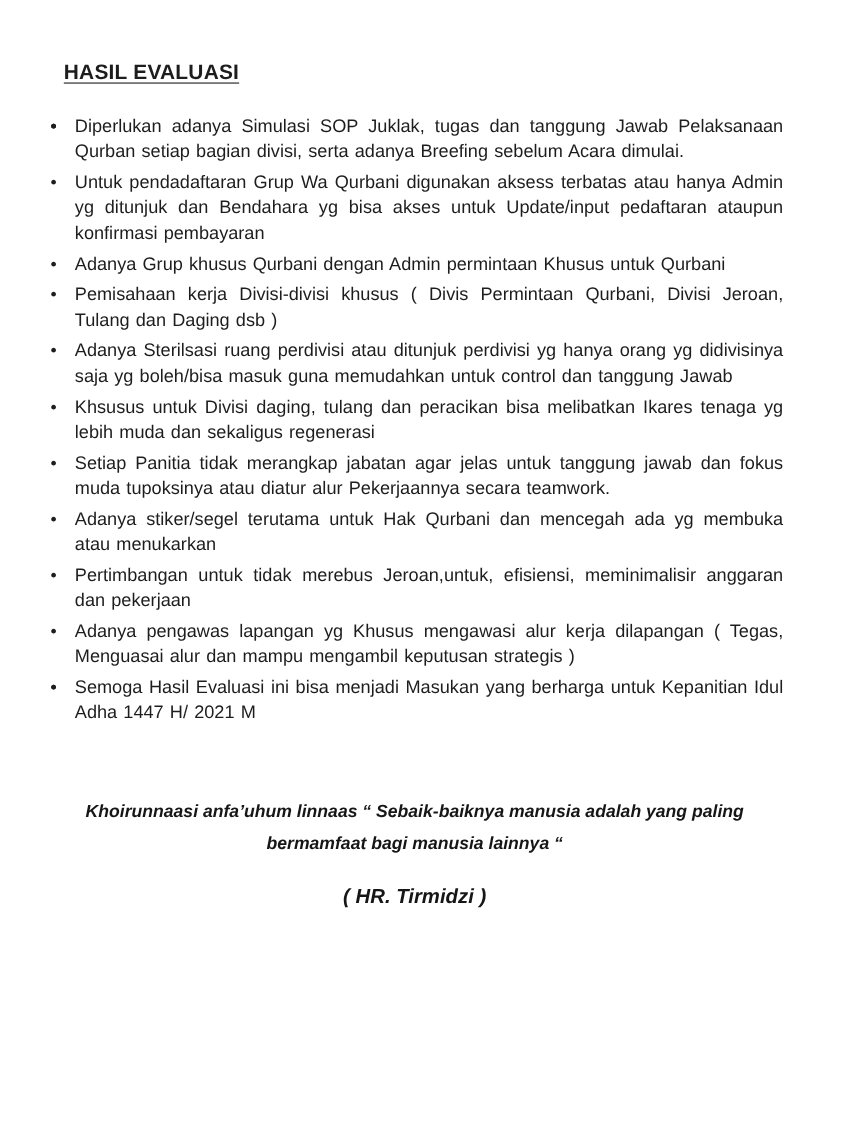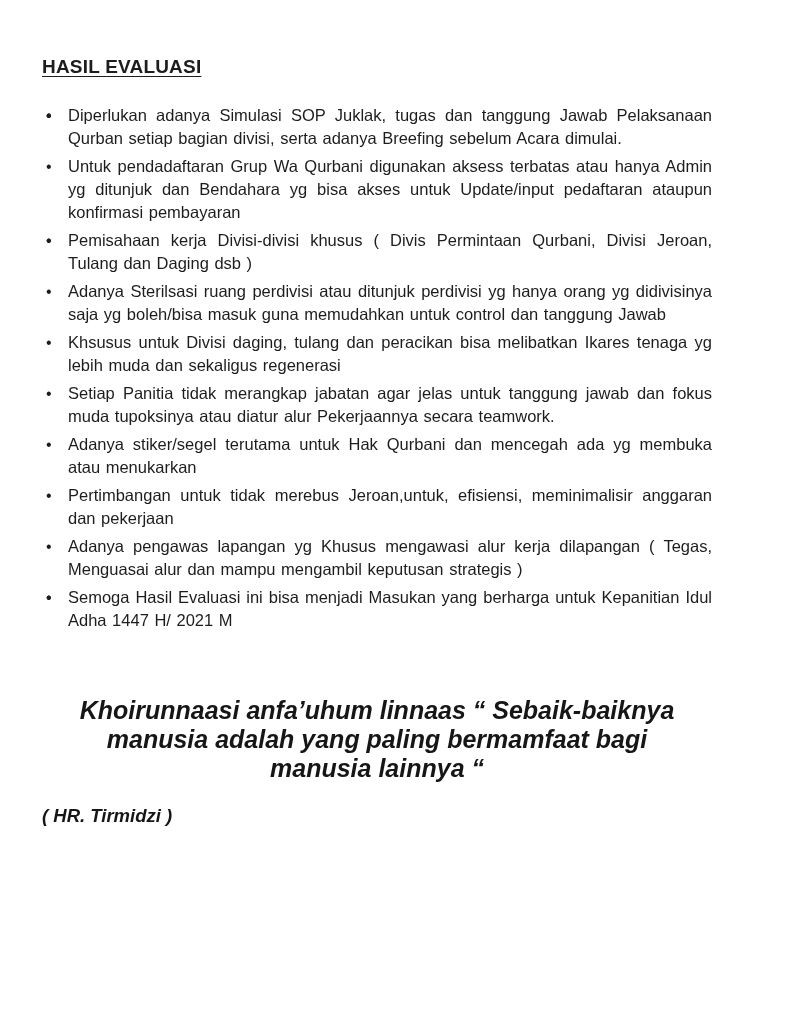--- a/index.html
+++ b/index.html
@@ -20,21 +20,21 @@
     height: 1024px;
     padding: 56px 74px 0 42px;
     background: #ffffff;
   }
   .title {
     font-size: 19px;
     font-weight: bold;
     text-decoration: underline;
     text-underline-offset: 3px;
     letter-spacing: 0.2px;
-    margin: 0 0 26px 0;
+    margin: 0 0 26px 16px;
   }
   ul.eval-list {
     list-style: none;
     margin: 0;
     padding: 0;
   }
   ul.eval-list li {
     position: relative;
     padding-left: 26px;
     font-size: 16.5px;
@@ -49,26 +49,27 @@
     top: 0;
     font-size: 16px;
     line-height: 23px;
   }
   .quote {
     margin: 64px auto 0 auto;
     max-width: 648px;
     text-align: center;
     font-weight: bold;
     font-style: italic;
-    font-size: 25px;
+    font-size: 16px;
     line-height: 29px;
     color: #161616;
   }
   .attribution {
     margin: 22px 0 0 0;
+    text-align: center;
     font-weight: bold;
     font-style: italic;
     font-size: 18.5px;
     color: #161616;
   }
 </style>
 </head>
 <body>
 
 <div class="page">
@@ -85,20 +86,21 @@
     <li>
       <span class="bullet-marker">•</span>
       <span>Diperlukan adanya Simulasi SOP Juklak, tugas dan tanggung Jawab Pelaksanaan Qurban setiap bagian divisi, serta adanya Breefing sebelum Acara dimulai.</span>
     </li>
     <li>
       <span class="bullet-marker">•</span>
       <span>Untuk pendadaftaran Grup Wa Qurbani digunakan aksess terbatas atau hanya Admin yg ditunjuk dan Bendahara  yg bisa akses untuk Update/input pedaftaran ataupun konfirmasi pembayaran</span>
     </li>
     <li>
       <span class="bullet-marker">•</span>
+      <span>Adanya Grup khusus Qurbani dengan Admin permintaan Khusus untuk Qurbani</span>
     </li>
     <li>
       <span class="bullet-marker">•</span>
       <span>Pemisahaan kerja Divisi-divisi khusus ( Divis Permintaan Qurbani, Divisi Jeroan, Tulang dan Daging dsb )</span>
     </li>
     <li>
       <span class="bullet-marker">•</span>
       <span>Adanya Sterilsasi ruang perdivisi atau ditunjuk perdivisi yg hanya orang yg didivisinya saja yg boleh/bisa masuk guna memudahkan untuk control dan tanggung Jawab</span>
     </li>
     <li>

